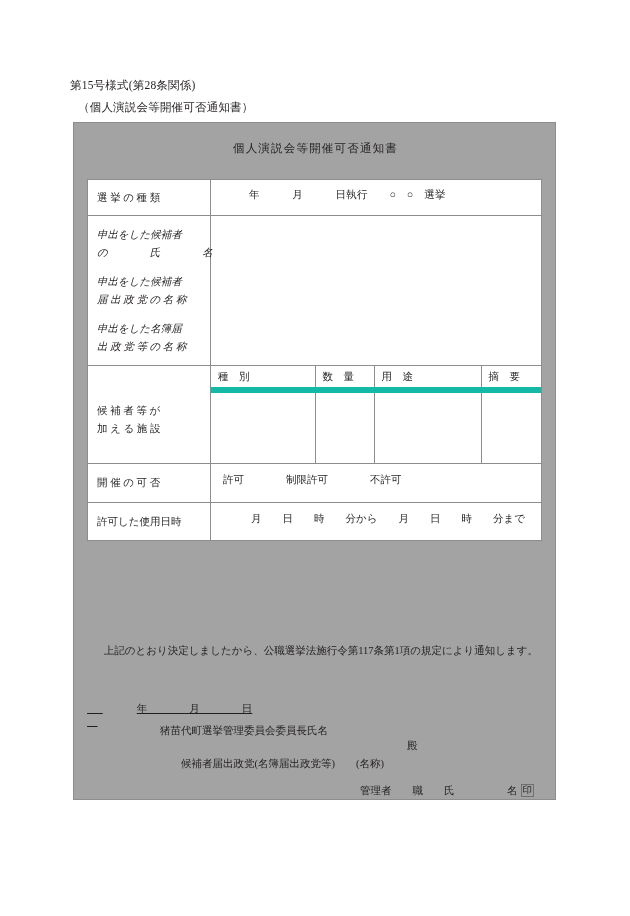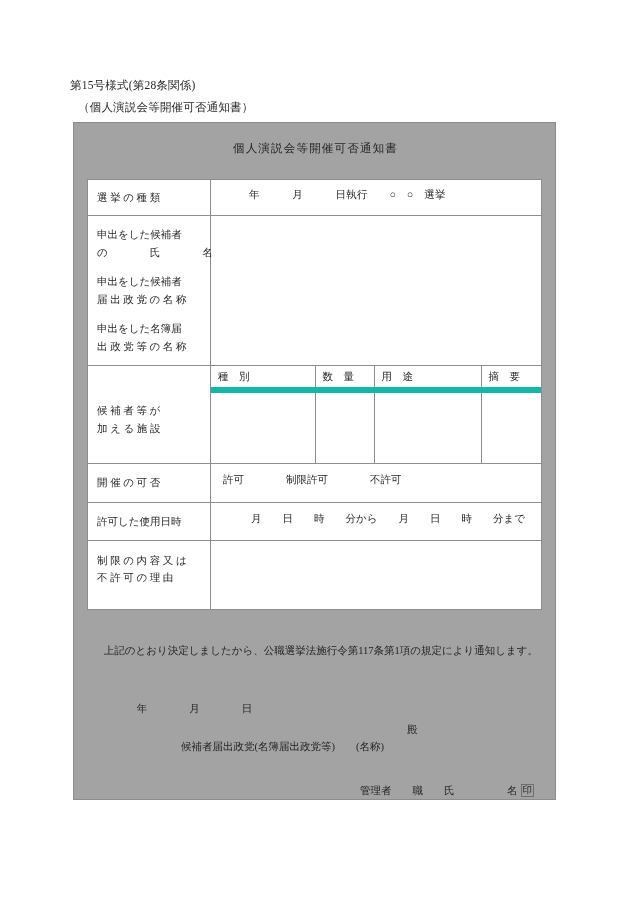--- a/index.html
+++ b/index.html
@@ -110,20 +110,21 @@
     text-align: left;
     white-space: pre;
     letter-spacing: 0.3px;
   }
   .indent-1 { padding-left: 38px; }
 
   
   .cand-block {
     padding: 10px 7px 10px 9px;
     line-height: 1.7;
+    font-style: italic;
   }
   .cand-group { margin-bottom: 11px; }
   .cand-group:last-child { margin-bottom: 0; }
 
   
   .sub-table {
     width: 100%;
     border-collapse: collapse;
     table-layout: fixed;
   }
@@ -176,20 +177,21 @@
   .para-indent { display: inline-block; width: 1.6em; }
 
   .date-line {
     position: absolute;
     left: 13px;
     top: 568px;
     width: 455px;
     font-size: 10.5px;
     white-space: pre;
     color: #231f20;
+    text-decoration: underline;
   }
 
   .sig-block {
     position: absolute;
     left: 13px;
     top: 600px;
     width: 455px;
     font-size: 10.5px;
     line-height: 1.55;
     color: #231f20;
@@ -341,41 +343,31 @@
         <td class="lbl">
           <div class="lbl-inner" style="padding-top:10px;padding-bottom:10px;">
             <span class="plain">許可した使用日時</span>
           </div>
         </td>
         <td>
           <div class="nichiji-val" style="padding-left:40px;">月　　日　　時　　分から　　月　　日　　時　　分まで</div>
         </td>
       </tr>
 
-      <tr>
-        <td class="lbl">
-          <div class="lbl-inner" style="padding-top:11px;padding-bottom:22px;">
-            <span class="spread">制 限 の 内 容 又 は</span>
-            <span class="spread">不 許 可 の 理 由</span>
-          </div>
-        </td>
-        <td>
-          <div class="val-inner"></div>
-        </td>
-      </tr>
     </tbody>
       </table>
 
     <div class="para"><span class="para-indent"></span><span>上記のとおり決定しましたから、公職選挙法施行令第117条第1項の規定により通知します。</span></div>
 
     <div class="date-line">
       <span style="padding-left:34px;">年　　　　月　　　　日</span>
     </div>
 
     <div class="sig-block">
+      <div class="sig-line">猪苗代町選挙管理委員会委員長氏名</div>
       <div class="sig-line sig-line-2">
         <span>候補者届出政党(名簿届出政党等)　　(名称)</span>
         <span class="tono">殿</span>
       </div>
     </div>
 
     <div class="admin-line">
       <span>管理者　　職　　氏　　　　　名</span><span class="seal-box">印</span>
     </div>
 

